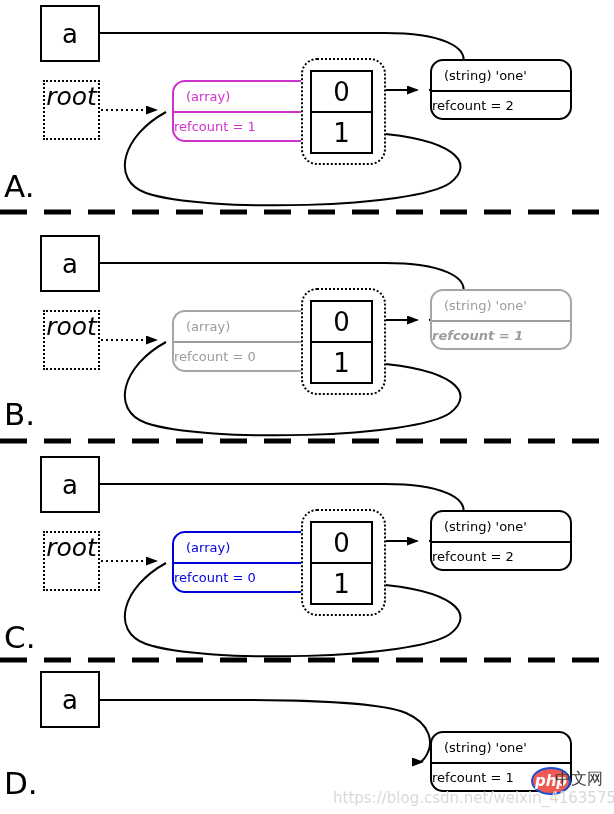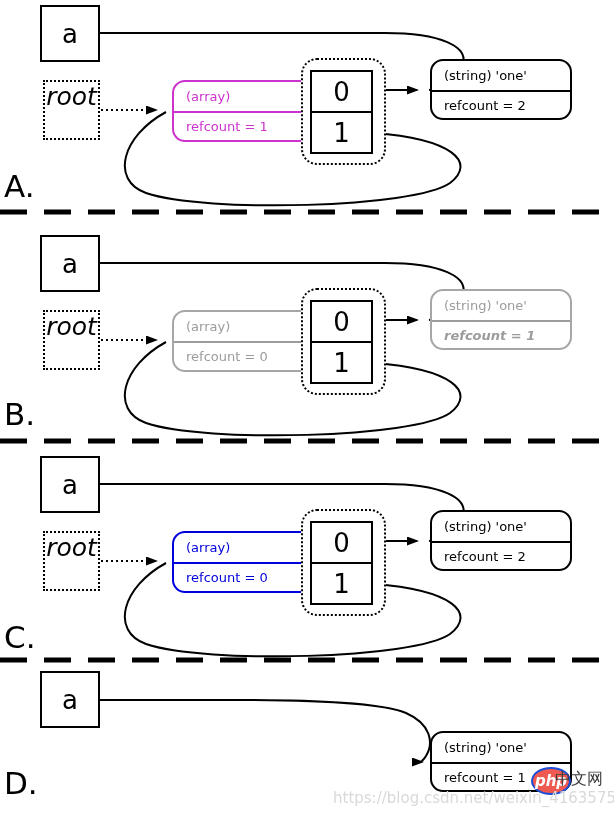--- a/index.html
+++ b/index.html
@@ -10,21 +10,21 @@
   .sq{}
   .rounded{border-radius:13px;}
   .dotted{border:2px dotted #000;background:transparent;}
   .varbox{display:flex;align-items:center;justify-content:center;font-size:26px;}
   .rootbox{display:flex;justify-content:center;font-size:25px;font-style:italic;}
   .twocell{display:flex;flex-direction:column;}
   .cell{flex:1;display:flex;align-items:center;justify-content:center;font-size:26px;}
   .cell.top{border-bottom:2px solid #000;}
   .recnode{display:flex;flex-direction:column;font-size:13px;}
   .nrow{height:29px;display:flex;align-items:center;padding-left:12px;border-bottom:2px solid currentColor;white-space:nowrap;}
-  .nrow2{flex:1;display:flex;align-items:center;padding-left:12px;white-space:nowrap;}
+  .nrow2{flex:1;display:flex;align-items:center;white-space:nowrap;}
   .magenta{border-color:#cc33cc;color:#cc33cc;}
   .grayed{border-color:#a6a6a6;color:#9c9c9c;}
   .bluenode{border-color:#0000dd;color:#0000dd;}
   .ital-bold{font-style:italic;font-weight:bold;}
   .seclabel{position:absolute;left:4px;font-size:31px;z-index:1;}
   .hashwrap{border-radius:16px;z-index:1;background:#fff;}
   
   .wm-logo{position:absolute;left:531px;top:767px;width:40px;height:28px;border-radius:50%;
            background:#ee5951;border:2px solid #1d4ed8;box-sizing:border-box;z-index:3;
            display:flex;align-items:center;justify-content:center;color:#fff;

